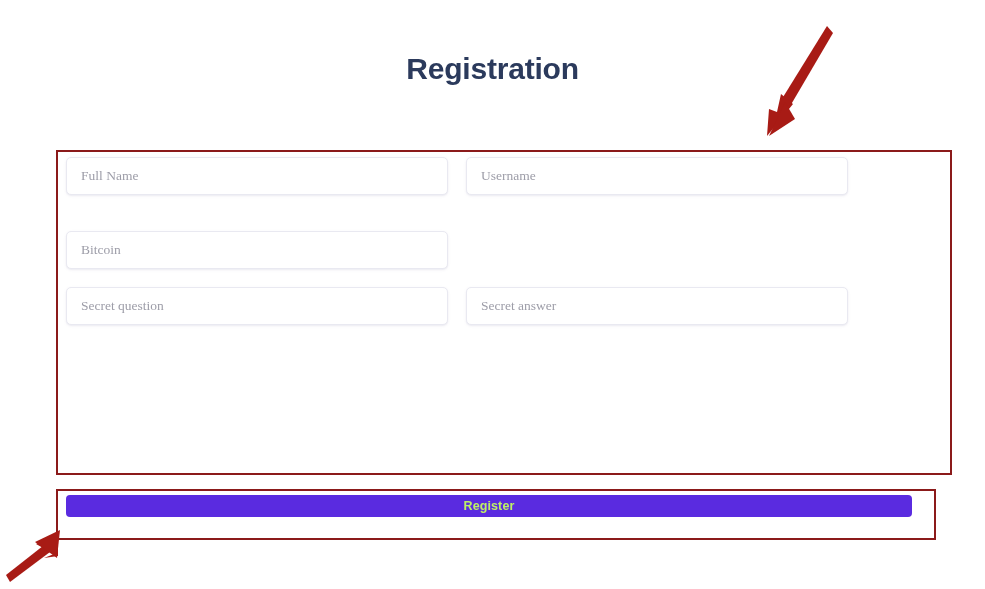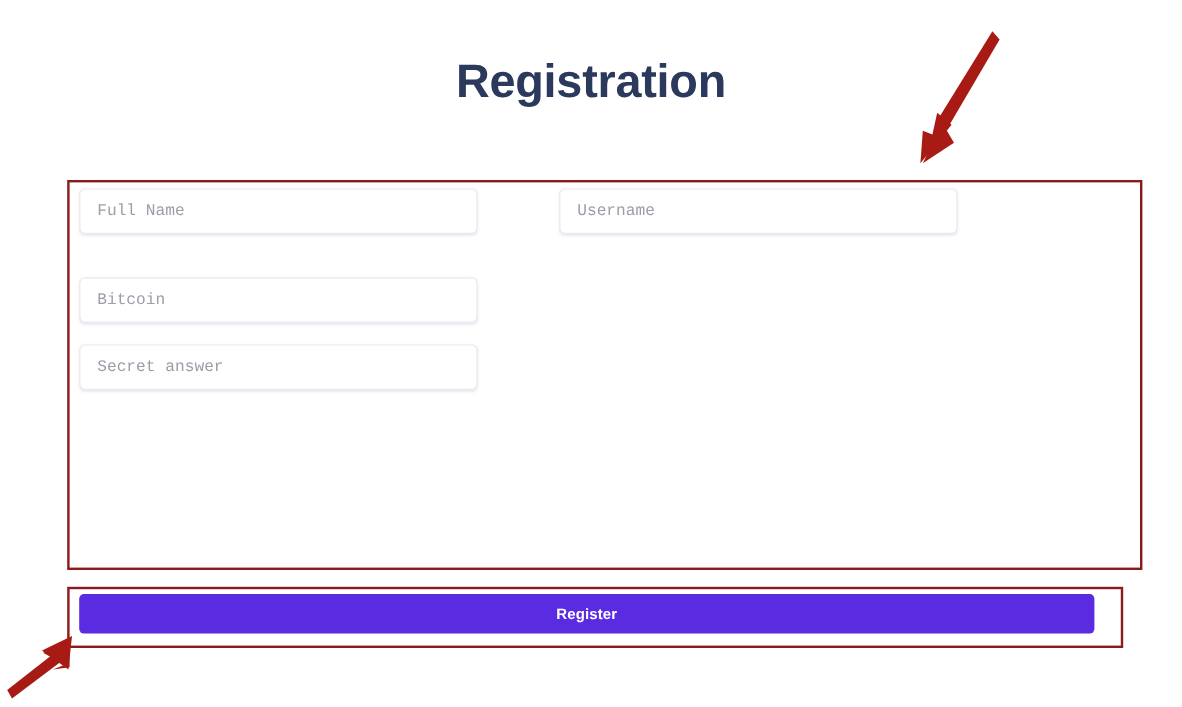--- a/index.html
+++ b/index.html
@@ -19,21 +19,21 @@
     background: #ffffff;
   }
 
   
   .page-title {
     position: absolute;
     left: 0;
     top: 48px;
     width: 985px;
     text-align: center;
-    font-size: 39px;
+    font-size: 30px;
     font-weight: bold;
     letter-spacing: -0.2px;
     color: #2b3a5c;
     line-height: 42px;
   }
 
   
   .form-area {
     position: absolute;
     left: 66px;
@@ -51,29 +51,29 @@
     width: 382px;
     flex: 0 0 382px;
   }
 
   .field-cell.empty {
     visibility: hidden;
   }
 
   .text-input {
     display: block;
-    width: 332px;
+    width: 382px;
     height: 38px;
     padding: 0 14px;
     background: #ffffff;
     border: 1px solid #e9e9f1;
     border-radius: 5px;
     box-shadow: 0 1px 3px rgba(120, 110, 160, 0.10),
                 0 1px 1px rgba(120, 110, 160, 0.05);
-    font-family: Liberation Mono, monospace;
+    font-family: Liberation Serif, serif;
     font-size: 13.5px;
     color: #b91c1c;
     outline: none;
   }
 
   .text-input::placeholder {
     color: #9d9da8;
     font-size: 13.5px;
     opacity: 1;
   }
@@ -82,25 +82,25 @@
   .submit-wrap {
     position: absolute;
     left: 66px;
     top: 495px;
     width: 846px;
   }
 
   .register-button {
     display: block;
     width: 846px;
-    height: 33px;
+    height: 22px;
     background: #5a2be0;
     border: none;
     border-radius: 4px;
-    color: #ffffff;
+    color: #bef264;
     font-family: "Liberation Sans", sans-serif;
     font-size: 12.5px;
     font-weight: bold;
     letter-spacing: 0.1px;
     cursor: pointer;
   }
 
   
   .annot-box {
     position: absolute;
@@ -166,20 +166,23 @@
 
     <div class="form-row">
       <div class="field-cell">
         <input class="text-input" type="text" placeholder="Bitcoin" style="">
       </div>
     </div>
 
 
     <div class="form-row">
       <div class="field-cell">
+        <input class="text-input" type="text" placeholder="Secret question" style="">
+      </div>
+      <div class="field-cell">
         <input class="text-input" type="text" placeholder="Secret answer" style="">
       </div>
     </div>
 
 
   </form>
 
   <div class="submit-wrap">
     <button class="register-button" type="button">Register</button>
   </div>

